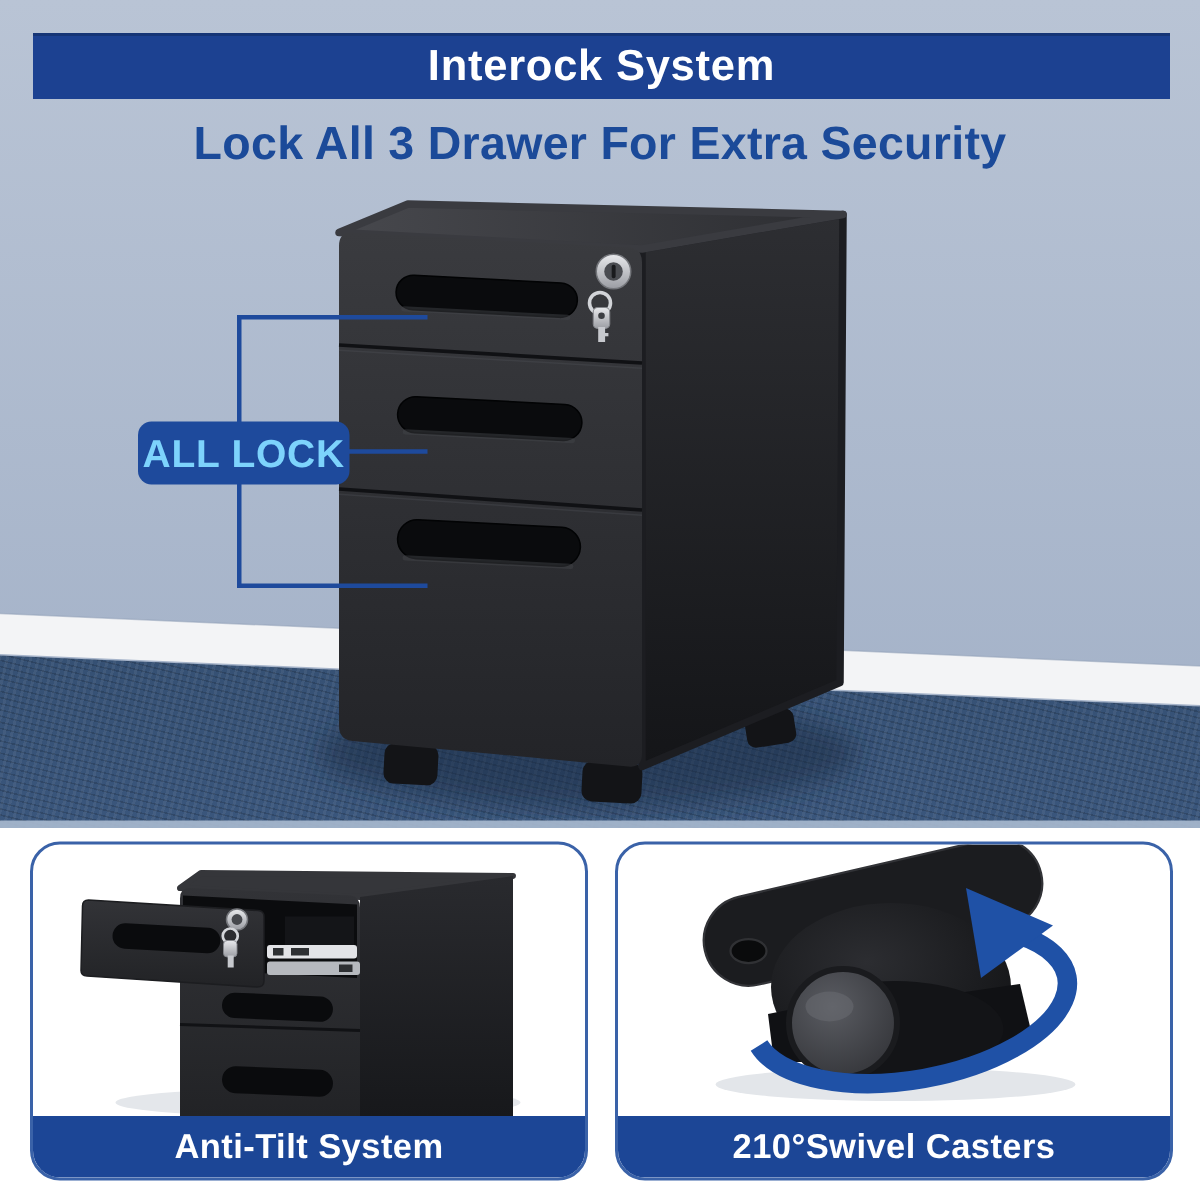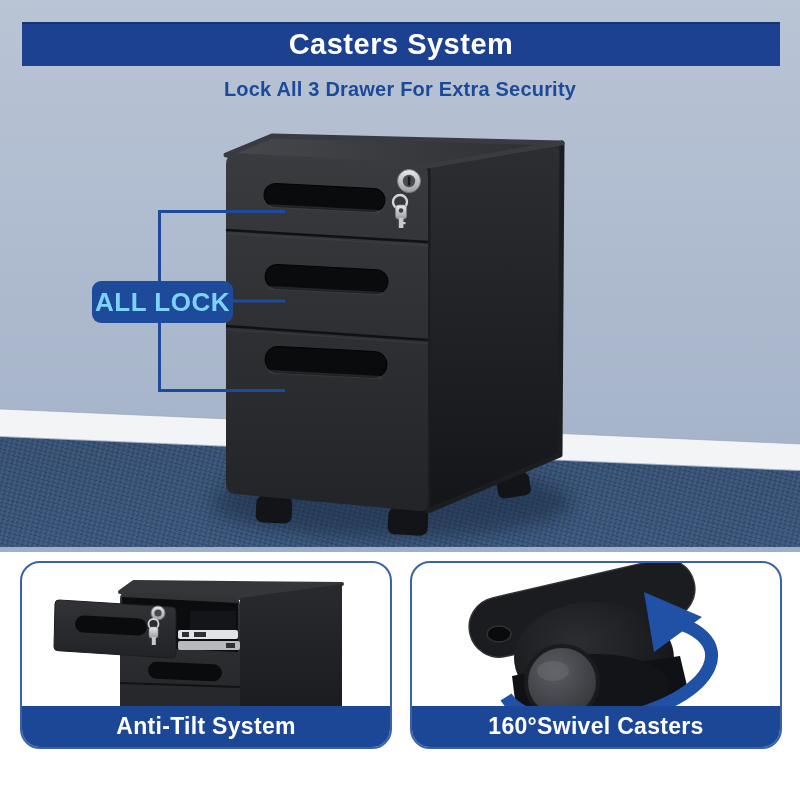--- a/index.html
+++ b/index.html
@@ -12,21 +12,21 @@
     position:absolute;left:22px;top:22px;width:758px;height:44px;
     background:var(--banner-blue,#1c4191);
     display:flex;align-items:center;justify-content:center;
     box-shadow:inset 0 2px 0 rgba(0,0,0,.18);
   }
   .banner-title{
     color:#fff;font-size:29px;font-weight:700;letter-spacing:.5px;
   }
   .subtitle{
     position:absolute;left:0;top:78px;width:800px;text-align:center;
-    color:var(--text-blue,#1b4a99);font-size:20px;font-weight:700;letter-spacing:.2px;
+    color:var(--text-blue,#1b4a99);font-size:31px;font-weight:700;letter-spacing:.2px;
   }
   
   .carpet{
     position:absolute;left:0;top:0;width:800px;height:552px;
     clip-path:polygon(0px 436px,800px 470px,800px 552px,0px 552px);
     background-image:
       repeating-linear-gradient(104deg, rgba(255,255,255,.055) 0 2px, rgba(255,255,255,0) 2px 5px),
       repeating-linear-gradient(14deg, rgba(0,0,0,.16) 0 1px, rgba(0,0,0,0) 1px 4px),
       linear-gradient(180deg,#293f5e 0%, #2e4765 45%, #3a567c 100%);
   }
@@ -36,21 +36,21 @@
   }
   .scene-svg{position:absolute;left:0;top:0;}
   .badge{
     position:absolute;left:92px;top:281px;width:141px;height:42px;border-radius:9px;
     background:var(--accent-blue,#1e4a9c);
     display:flex;align-items:center;justify-content:center;
     color:#7dd3fc;font-size:26px;font-weight:700;letter-spacing:.5px;
   }
   
   .panel{
-    position:absolute;top:561px;width:372px;height:188px;background:#fff;
+    position:absolute;top:561px;width:372px;height:226px;background:#fff;
     border:2px solid var(--panel-border,#3a62a8);border-radius:20px;
     overflow:hidden;box-sizing:border-box;
   }
   .panel.left{left:20px;}
   .panel.right{left:410px;}
   .panel-art{position:absolute;left:0;top:0;}
   .panel-bar{
     position:absolute;left:0;right:0;bottom:0;height:41px;
     background:var(--bar-blue,#1c4696);
     display:flex;align-items:center;justify-content:center;
@@ -144,21 +144,21 @@
 
     <g stroke="#1e4a9c" stroke-width="3">
       <line x1="159.5" y1="210" x2="159.5" y2="392"></line>
       <line x1="158" y1="211.5" x2="285" y2="211.5"></line>
       <line x1="232" y1="301" x2="285" y2="301"></line>
       <line x1="158" y1="390.5" x2="285" y2="390.5"></line>
     </g>
   </svg>
 
   <div class="banner">
-    <span class="banner-title">Casters System</span>
+    <span class="banner-title">Interock System</span>
   </div>
   <div class="subtitle">Lock All 3 Drawer For Extra Security</div>
 
   <div class="badge">
     <span>ALL LOCK</span>
   </div>
 
   <div class="panel left">
     <svg class="panel-art" width="368" height="181" viewBox="0 0 368 181">
       <defs>
@@ -237,17 +237,17 @@
 
       <circle cx="150" cy="119" r="36" fill="url(#cWheel)" stroke="#1a1b1e" stroke-width="4"></circle>
       <ellipse cx="141" cy="108" rx="16" ry="10" fill="#6c6e74" opacity=".5"></ellipse>
 
       <g>
         <path d="M94,134 A106,50 -10 0 0 204,156 A106,50 -10 0 0 248,56" fill="none" stroke="#1f51a6" stroke-width="13"></path>
         <polygon points="290,54 232,29 242,89" fill="#1f51a6"></polygon>
       </g>
     </svg>
     <div class="panel-bar">
-      <span>160°Swivel Casters</span>
+      <span>210°Swivel Casters</span>
     </div>
   </div>
 
 </div>
 
 </body></html>

